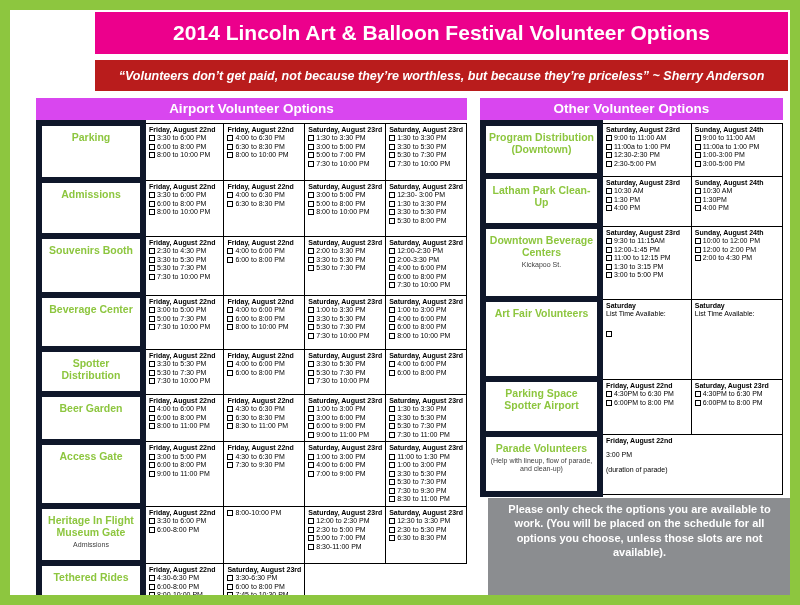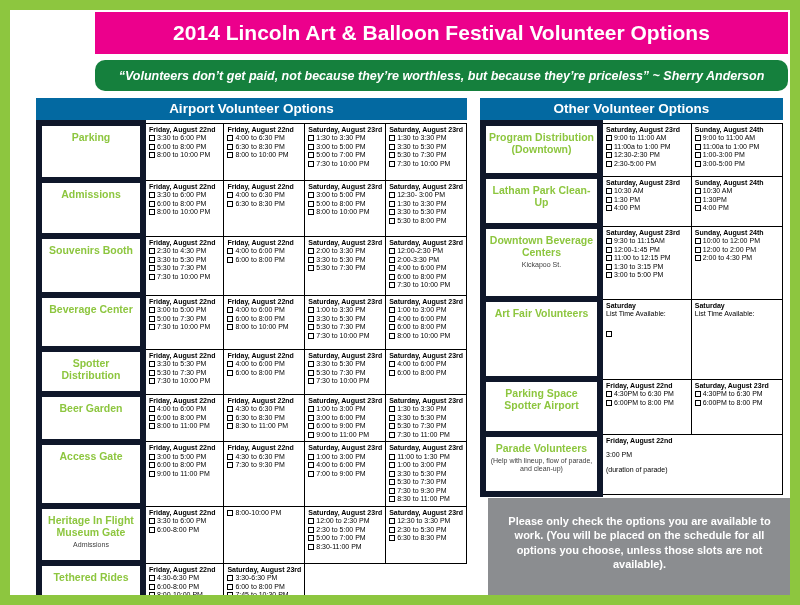--- a/index.html
+++ b/index.html
@@ -1,54 +1,54 @@
 <!DOCTYPE html>
 <html><head>
 <meta charset="utf-8">
 <style>
   * { margin:0; padding:0; box-sizing:border-box; }
   body { background:#fff; font-family:"Liberation Sans", sans-serif; }
   .page { position:relative; width:800px; height:605px; border:10px solid #8DC63F; background:#fff; overflow:hidden; }
 
   .title-banner { position:absolute; left:85px; top:2px; width:693px; height:42px; background:#EC008C;
     color:#fff; font-size:21px; font-weight:bold; display:flex; align-items:center; justify-content:center; }
-  .quote-bar { position:absolute; left:85px; top:50px; width:693px; height:31px; background:#15803d;
-    color:#fff; font-size:12.5px; font-weight:bold; font-style:italic; display:flex; align-items:center; justify-content:center;border-radius:10px; }
+  .quote-bar { position:absolute; left:85px; top:50px; width:693px; height:31px; background:#b91c1c;
+    color:#fff; font-size:12.5px; font-weight:bold; font-style:italic; display:flex; align-items:center; justify-content:center; }
 
   .logo { position:absolute; left:2px; top:2px; width:82px; text-align:center; }
   .logo svg { display:block; margin:0 auto; }
   .logo-lincoln { color:#8DC63F; font-weight:bold; font-size:13px; letter-spacing:0.5px; line-height:1.05; }
   .logo-artballoon { color:#EC008C; font-weight:bold; font-size:7.5px; letter-spacing:1.5px; line-height:1.1; }
   .logo-festival { color:#EC008C; font-family:"DejaVu Serif", serif; font-style:italic; font-size:13px; line-height:1.05; }
 
   .section { position:absolute; }
   #airport-section { left:26px; top:88px; width:431px; }
   #other-section   { left:470px; top:88px; width:303px; }
-  .section-header { background:#0369a1; color:#fff; font-weight:bold; font-size:13.5px; text-align:center;
+  .section-header { background:#d946ef; color:#fff; font-weight:bold; font-size:13.5px; text-align:center;
     height:22px; line-height:22px; }
 
   table.schedule { border-collapse:collapse; table-layout:fixed; width:100%; background:#fff; }
   #airport-section col.c-label { width:104px; }
   #other-section col.c-label { width:117px; }
   td { vertical-align:top; }
   td.label-cell { border:6px solid #0f172a; text-align:center; padding:5px 3px; }
   .label-main { color:#8DC63F; font-weight:bold; font-size:10.5px; line-height:1.15; }
   .label-sub { color:#404040; font-size:7px; margin-top:3px; line-height:1.2; }
   td.time-cell { border:1px solid #000; padding:2px 1px 2px 3px; }
   .cell-date { font-weight:bold; font-size:7px; line-height:8.5px; color:#000; }
   .cell-note { font-size:7px; line-height:8.5px; color:#000; }
   .time-option { display:flex; align-items:center; gap:2px; line-height:8.5px; cursor:pointer; }
   .time-option.blank { margin-top:12px; }
   .checkbox { width:6px; height:6px; border:1px solid #000; background:#fff; flex:0 0 auto; display:inline-block; }
   .time-text { font-size:7px; color:#000; }
   .plain-line { font-size:7px; line-height:8.5px; margin-top:6px; color:#000; }
   td.empty-cell { border:none; }
 
   .note-box { position:absolute; left:478px; top:488px; width:303px; height:97px; background:#8B8D90;
-    color:#fff; text-align:center; padding:16px 12px; }
+    color:#fff; text-align:center; padding:4px 12px; }
   .note-main { font-size:11px; font-weight:bold; line-height:1.3; }
   .note-assignment { font-size:11px; font-weight:bold; font-style:italic; margin-top:10px; line-height:1.3; }
 </style>
 </head>
 <body>
 
 <div class="page">
 
 
   <div class="title-banner">2014 Lincoln Art &amp; Balloon Festival Volunteer Options</div>

